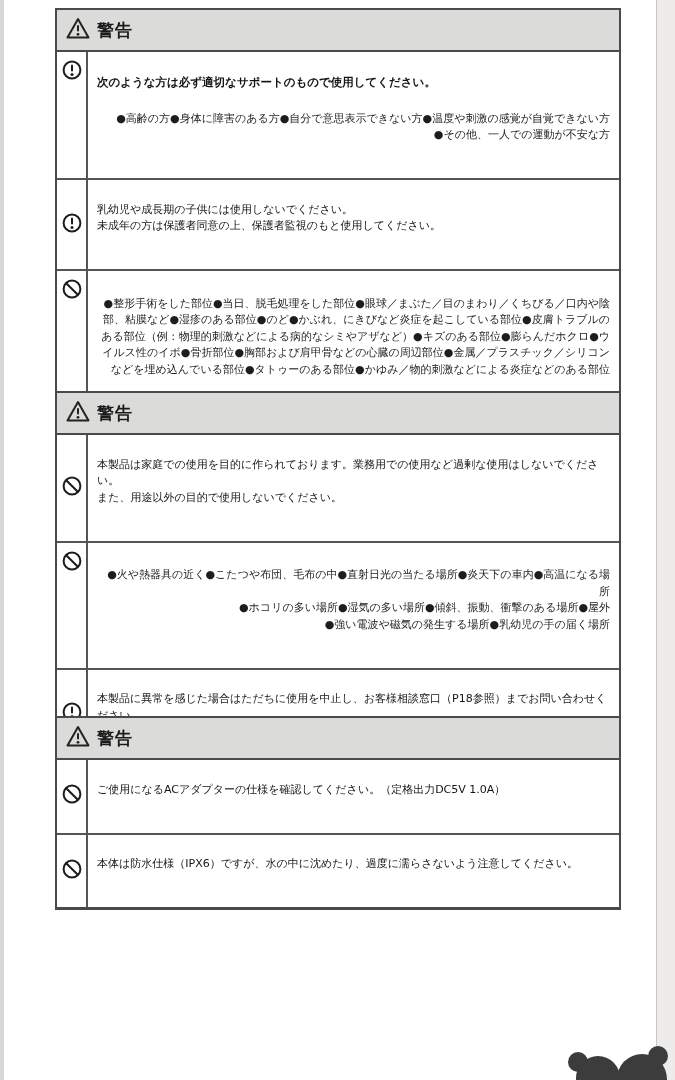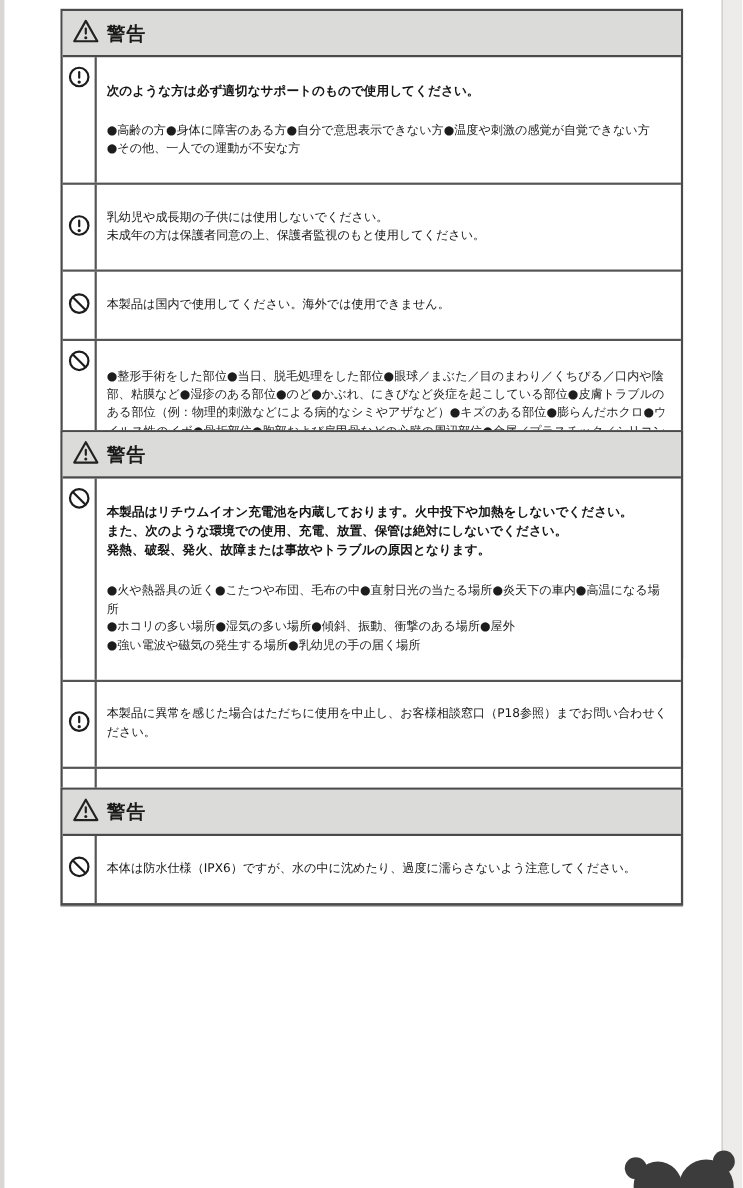--- a/index.html
+++ b/index.html
@@ -26,25 +26,25 @@
   .wt-row:last-child{border-bottom:none;}
   .wt-row.top{align-items:flex-start;}
   .wt-row.top .wt-icon-cell{padding-top:8px;}
   .wt-icon-cell{
     flex:0 0 31px;width:31px;align-self:stretch;
     border-right:2px solid #555;
     display:flex;align-items:center;justify-content:center;box-sizing:border-box;
   }
   .wt-row.top .wt-icon-cell{align-items:flex-start;}
   .wt-content{
-    flex:1;padding:5px 9px 6px 9px;
+    flex:1;padding:5px 9px 18px 9px;
     font-size:11px;line-height:1.5;white-space:pre-line;
   }
   .row-title{font-weight:bold;font-size:11.5px;line-height:1.55;}
-  .row-detail{margin-top:3px;color:#1d1d1d;}
+  .row-detail{margin-top:3px;color:#1d1d1d;text-align:right;}
   .row-body{}
   .icon-svg{display:block;}
 
   .artifact{position:absolute;background:#3c3c3c;border-radius:50%;}
   .a1{width:44px;height:44px;left:576px;top:1056px;}
   .a2{width:50px;height:50px;left:617px;top:1054px;}
   .a3{width:20px;height:20px;left:568px;top:1052px;}
   .a4{width:20px;height:20px;left:648px;top:1046px;}
 </style>
 </head>
@@ -102,30 +102,20 @@
         <span class="icon-svg"><svg width="20" height="20" viewBox="0 0 20 20">
             <use href="#attn"></use>
           </svg></span>
       </div>
     <div class="wt-content">
       <div class="row-body">乳幼児や成長期の子供には使用しないでください。
 未成年の方は保護者同意の上、保護者監視のもと使用してください。</div>
     </div>
   </div>
 
-  <div class="wt-row">
-    <div class="wt-icon-cell">
-        <span class="icon-svg"><svg width="20" height="20" viewBox="0 0 20 20">
-            <use href="#prohib"></use>
-          </svg></span>
-      </div>
-    <div class="wt-content">
-      <div class="row-body">本製品は国内で使用してください。海外では使用できません。</div>
-    </div>
-  </div>
 
   <div class="wt-row top">
     <div class="wt-icon-cell">
         <span class="icon-svg"><svg width="20" height="20" viewBox="0 0 20 20">
             <use href="#prohib"></use>
           </svg></span>
       </div>
     <div class="wt-content">
       <div class="row-detail">●整形手術をした部位●当日、脱毛処理をした部位●眼球／まぶた／目のまわり／くちびる／口内や陰部、粘膜など●湿疹のある部位●のど●かぶれ、にきびなど炎症を起こしている部位●皮膚トラブルのある部位（例：物理的刺激などによる病的なシミやアザなど）●キズのある部位●膨らんだホクロ●ウイルス性のイボ●骨折部位●胸部および肩甲骨などの心臓の周辺部位●金属／プラスチック／シリコンなどを埋め込んでいる部位●タトゥーのある部位●かゆみ／物的刺激などによる炎症などのある部位</div>
     </div>
@@ -156,32 +146,40 @@
 </section>
 
 <section class="warn-table" style="top:391px">
   <div class="wt-header">
     <span class="icon-svg"><svg width="24" height="22" viewBox="0 0 24 22">
           <use href="#tri-warn"></use>
         </svg></span>
     <span class="wt-title">警告</span>
   </div>
 
+  <div class="wt-row">
+    <div class="wt-icon-cell">
+        <span class="icon-svg"><svg width="20" height="20" viewBox="0 0 20 20">
+            <use href="#prohib"></use>
+          </svg></span>
+      </div>
+    <div class="wt-content">
+      <div class="row-body">本製品は家庭での使用を目的に作られております。業務用での使用など過剰な使用はしないでください。
+また、用途以外の目的で使用しないでください。</div>
+    </div>
+  </div>
 
 
   <div class="wt-row top">
     <div class="wt-icon-cell">
         <span class="icon-svg"><svg width="20" height="20" viewBox="0 0 20 20">
             <use href="#prohib"></use>
           </svg></span>
       </div>
     <div class="wt-content">
-      <div class="row-title">本製品はリチウムイオン充電池を内蔵しております。火中投下や加熱をしないでください。
-また、次のような環境での使用、充電、放置、保管は絶対にしないでください。
-発熱、破裂、発火、故障または事故やトラブルの原因となります。</div>
       <div class="row-detail">●火や熱器具の近く●こたつや布団、毛布の中●直射日光の当たる場所●炎天下の車内●高温になる場所
 ●ホコリの多い場所●湿気の多い場所●傾斜、振動、衝撃のある場所●屋外
 ●強い電波や磁気の発生する場所●乳幼児の手の届く場所</div>
     </div>
   </div>
 
   <div class="wt-row">
     <div class="wt-icon-cell">
         <span class="icon-svg"><svg width="20" height="20" viewBox="0 0 20 20">
             <use href="#attn"></use>
@@ -218,20 +216,30 @@
 <section class="warn-table" style="top:716px">
   <div class="wt-header">
     <span class="icon-svg"><svg width="24" height="22" viewBox="0 0 24 22">
           <use href="#tri-warn"></use>
         </svg></span>
     <span class="wt-title">警告</span>
   </div>
 
 
 
+  <div class="wt-row">
+    <div class="wt-icon-cell">
+        <span class="icon-svg"><svg width="20" height="20" viewBox="0 0 20 20">
+            <use href="#prohib"></use>
+          </svg></span>
+      </div>
+    <div class="wt-content">
+      <div class="row-body">ご使用になるACアダプターの仕様を確認してください。（定格出力DC5V 1.0A）</div>
+    </div>
+  </div>
 
 
   <div class="wt-row">
     <div class="wt-icon-cell">
         <span class="icon-svg"><svg width="20" height="20" viewBox="0 0 20 20">
             <use href="#prohib"></use>
           </svg></span>
       </div>
     <div class="wt-content">
       <div class="row-body">本体は防水仕様（IPX6）ですが、水の中に沈めたり、過度に濡らさないよう注意してください。</div>

